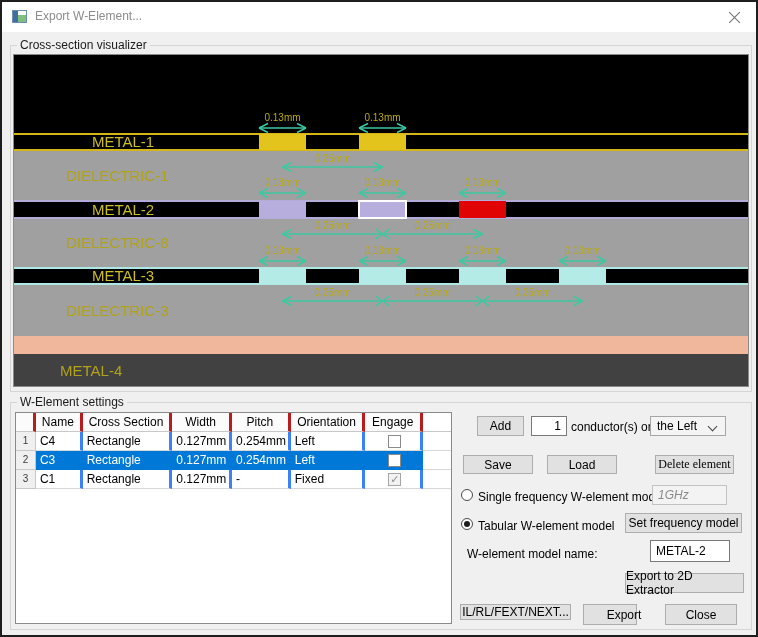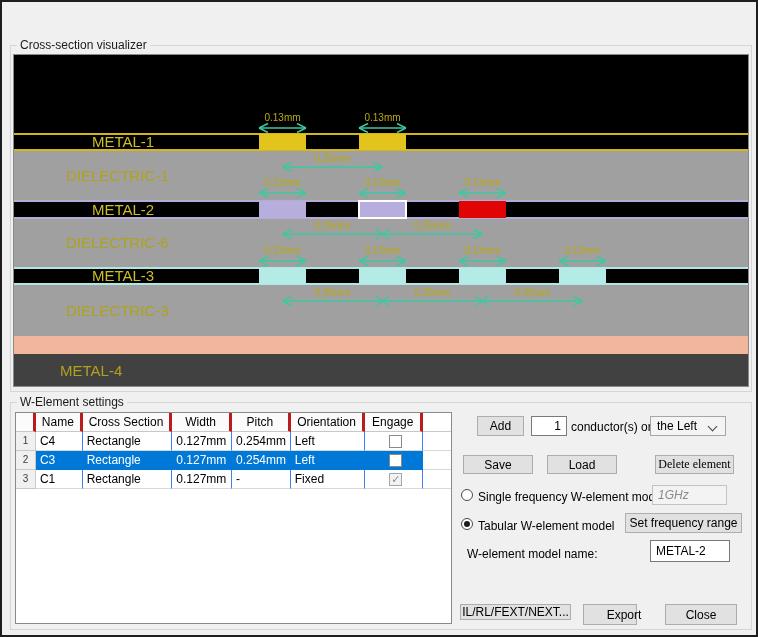--- a/index.html
+++ b/index.html
@@ -25,21 +25,21 @@
   
   #canvas{position:absolute;left:11px;top:52px;width:736px;height:333px;background:#000;border:1px solid #8a8a8a;overflow:hidden;}
   .layer{position:absolute;left:0;width:100%;}
   .layer-label{position:absolute;font-size:15px;white-space:nowrap;}
   .cond{position:absolute;}
   .dim-text{position:absolute;font-size:10px;white-space:nowrap;transform:translateX(-50%);line-height:13px;}
   #dims-svg{position:absolute;left:0;top:0;pointer-events:none;}
   
   #table{position:absolute;left:13px;top:410px;width:437px;height:212px;background:#fff;border:1px solid #8a8a8a;overflow:hidden;font-size:12px;}
   .trow{display:flex;height:19px;}
-  .tcell{height:19px;border-right:1px solid #3b82f6;border-bottom:1px solid #d8d8d8;
+  .tcell{height:19px;border-right:3px solid #3b82f6;border-bottom:1px solid #d8d8d8;
          padding:2px 0 0 4px;overflow:hidden;white-space:nowrap;color:#000;}
   .th{background:#fbfbfb;border-right:3px solid #b91c1c;border-bottom:1px solid #c8c8c8;
       text-align:center;padding-left:0;}
   .num{background:#f0f0f0;border-right:1px solid #c8c8c8;border-bottom:1px solid #c8c8c8;
        font-size:10px;color:#3a3a3a;text-align:center;padding-left:0;padding-top:3px;}
   .filler{border-right:none;background:#fff;}
   .trow.selected .tcell:not(.num):not(.filler){background:#0078d7;color:#fff;border-color:#0078d7;}
   .cbx{width:13px;height:13px;border:1px solid #8a8a8a;background:#fff;margin:0 auto;
        text-align:center;line-height:11px;font-size:11px;color:#8f8f8f;}
   .cbx.disabled{background:#f2f2f2;border-color:#a6a6a6;}
@@ -56,39 +56,49 @@
   .chev{position:absolute;right:9px;top:6px;width:7px;height:7px;border-right:1.4px solid #444;
         border-bottom:1.4px solid #444;transform:rotate(45deg);}
   .radio{position:absolute;width:12px;height:12px;border:1px solid #4a4a4a;border-radius:50%;background:#fff;cursor:pointer;}
   .radio.checked::after{content:"";position:absolute;left:2px;top:2px;width:6px;height:6px;border-radius:50%;background:#1d1d1d;}
 </style>
 </head>
 <body>
 
 <div class="dialog">
 
+  <div class="titlebar">
+    <span class="app-icon">
+        <span class="l"></span>
+        <span class="g"></span>
+      </span>
+    <span class="title">Export W-Element...</span>
+    <span class="close-btn">
+        <span class="close-x"></span>
+      </span>
+  </div>
 
   <div class="groupbox gb-vis">
     <span class="gb-label">Cross-section visualizer</span>
   </div>
   <div id="canvas">
       <div class="layer" style="top: 0px; height: 78px; background: rgb(0, 0, 0);"></div>
       <div class="layer" style="top: 78px; height: 18px; background: rgb(0, 0, 0); border-bottom: 2px solid rgb(214, 181, 23); border-top: 2px solid rgb(214, 181, 23);"></div>
       <span class="layer-label" style="top: 78px; left: 109px; transform: translateX(-50%); color: rgb(205, 190, 37);">METAL-1</span>
       <div class="cond" style="background: rgb(227, 196, 29); left: 245px; width: 47px; top: 79px; height: 16px;"></div>
       <div class="cond" style="background: rgb(227, 196, 29); left: 345px; width: 47px; top: 79px; height: 16px;"></div>
       <div class="layer" style="top: 96px; height: 49px; background: rgb(160, 160, 160);"></div>
       <span class="layer-label" style="top: 111.5px; left: 52px; color: rgb(176, 162, 26);">DIELECTRIC-1</span>
       <div class="layer" style="top: 145px; height: 19px; background: rgb(0, 0, 0); border-bottom: 2px solid rgb(179, 171, 217); border-top: 2px solid rgb(179, 171, 217);"></div>
       <span class="layer-label" style="top: 145.5px; left: 109px; transform: translateX(-50%); color: rgb(205, 190, 37);">METAL-2</span>
       <div class="cond" style="background: rgb(183, 174, 221); left: 245px; width: 47px; top: 146px; height: 17px;"></div>
       <div class="cond" style="background: rgb(183, 174, 221); left: 344px; width: 49px; top: 145px; height: 19px; border: 2px solid rgb(255, 255, 255);"></div>
       <div class="cond" style="background: rgb(224, 4, 4); left: 445px; width: 47px; top: 146px; height: 17px;"></div>
       <div class="layer" style="top: 164px; height: 48px; background: rgb(160, 160, 160);"></div>
-      <span class="layer-label" style="top: 179px; left: 52px; color: rgb(176, 162, 26);">DIELECTRIC-6</span>
+      <span class="layer-label" style="top: 179px; left: 52px; color: rgb(176, 162, 26);">DIELECTRIC-8</span>
       <div class="layer" style="top: 212px; height: 18px; background: rgb(0, 0, 0); border-bottom: 2px solid rgb(174, 231, 227); border-top: 2px solid rgb(174, 231, 227);"></div>
       <span class="layer-label" style="top: 212px; left: 109px; transform: translateX(-50%); color: rgb(205, 190, 37);">METAL-3</span>
       <div class="cond" style="background: rgb(181, 235, 231); left: 245px; width: 47px; top: 213px; height: 16px;"></div>
       <div class="cond" style="background: rgb(181, 235, 231); left: 345px; width: 47px; top: 213px; height: 16px;"></div>
       <div class="cond" style="background: rgb(181, 235, 231); left: 445px; width: 47px; top: 213px; height: 16px;"></div>
       <div class="cond" style="background: rgb(181, 235, 231); left: 545px; width: 47px; top: 213px; height: 16px;"></div>
       <div class="layer" style="top: 230px; height: 51px; background: rgb(160, 160, 160);"></div>
       <span class="layer-label" style="top: 246.5px; left: 52px; color: rgb(176, 162, 26);">DIELECTRIC-3</span>
       <div class="layer" style="top: 281px; height: 18px; background: rgb(241, 183, 157);"></div>
       <div class="layer" style="top: 299px; height: 34px; background: rgb(65, 65, 65);"></div>
@@ -242,22 +252,23 @@
   <div class="btn" style="left:461px;top:453px;width:70px;height:19px;">Save</div>
   <div class="btn" style="left:545px;top:453px;width:70px;height:19px;">Load</div>
   <div class="btn" style="left:653px;top:453px;width:79px;height:19px;font-family:Liberation Serif, serif;">Delete element</div>
 
   <span class="radio" style="left:459px;top:487px;"></span>
   <div class="lbl" style="left:476px;top:488px;">Single frequency W-element model</div>
   <div class="tinput disabled" style="left:650px;top:483px;width:75px;height:20px;">1GHz</div>
 
   <span class="radio checked" style="left:459px;top:516px;"></span>
   <div class="lbl" style="left:476px;top:517px;">Tabular W-element model</div>
-  <div class="btn" style="left:623px;top:511px;width:117px;height:20px;">Set frequency range</div>
+  <div class="btn" style="left:623px;top:511px;width:117px;height:20px;">Set frequency model</div>
 
   <div class="lbl" style="left:465px;top:545px;">W-element model name:</div>
   <div class="tinput" style="left:648px;top:538px;width:80px;height:22px;">METAL-2</div>
 
+  <div class="btn" style="left:623px;top:571px;width:119px;height:20px;">Export to 2D Extractor</div>
 
   <div class="btn" style="left:458px;top:602px;width:111px;height:16px;">IL/RL/FEXT/NEXT...</div>
   <div class="btn" style="left:581px;top:602px;width:54px;height:21px;padding-left:28px;">Export</div>
   <div class="btn" style="left:663px;top:602px;width:72px;height:21px;">Close</div>
 </div>
 
 </body></html>

